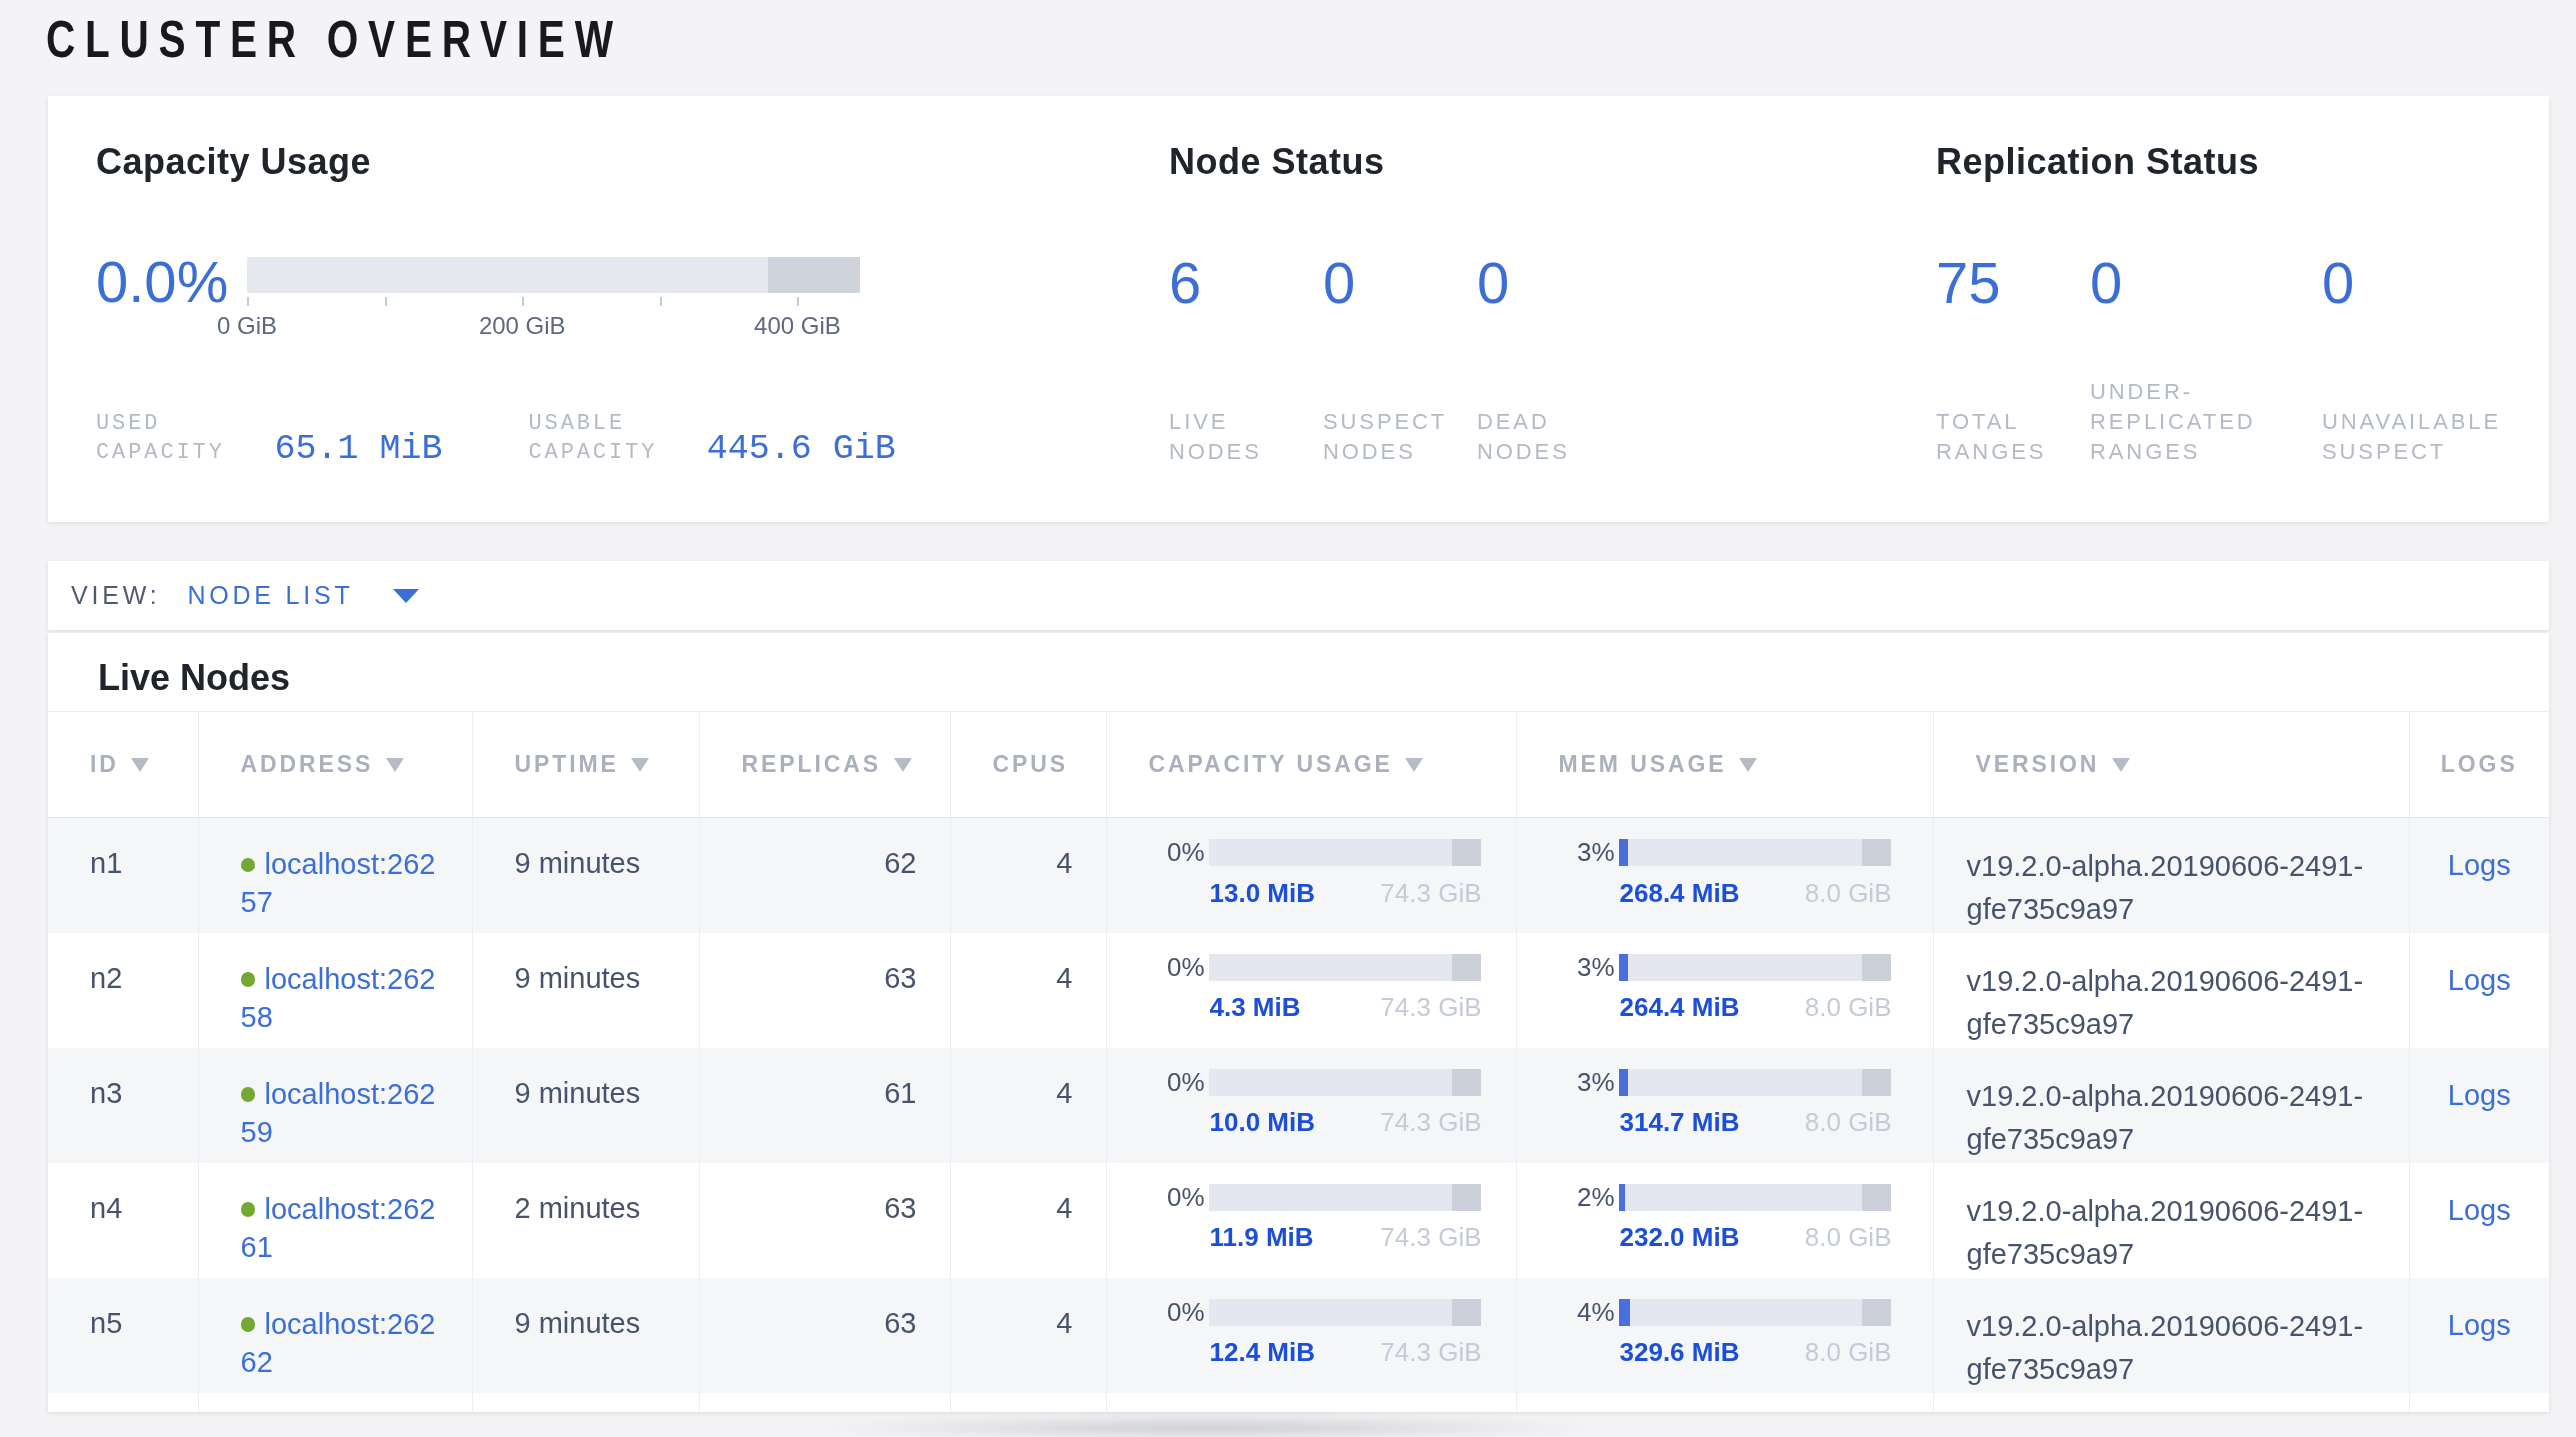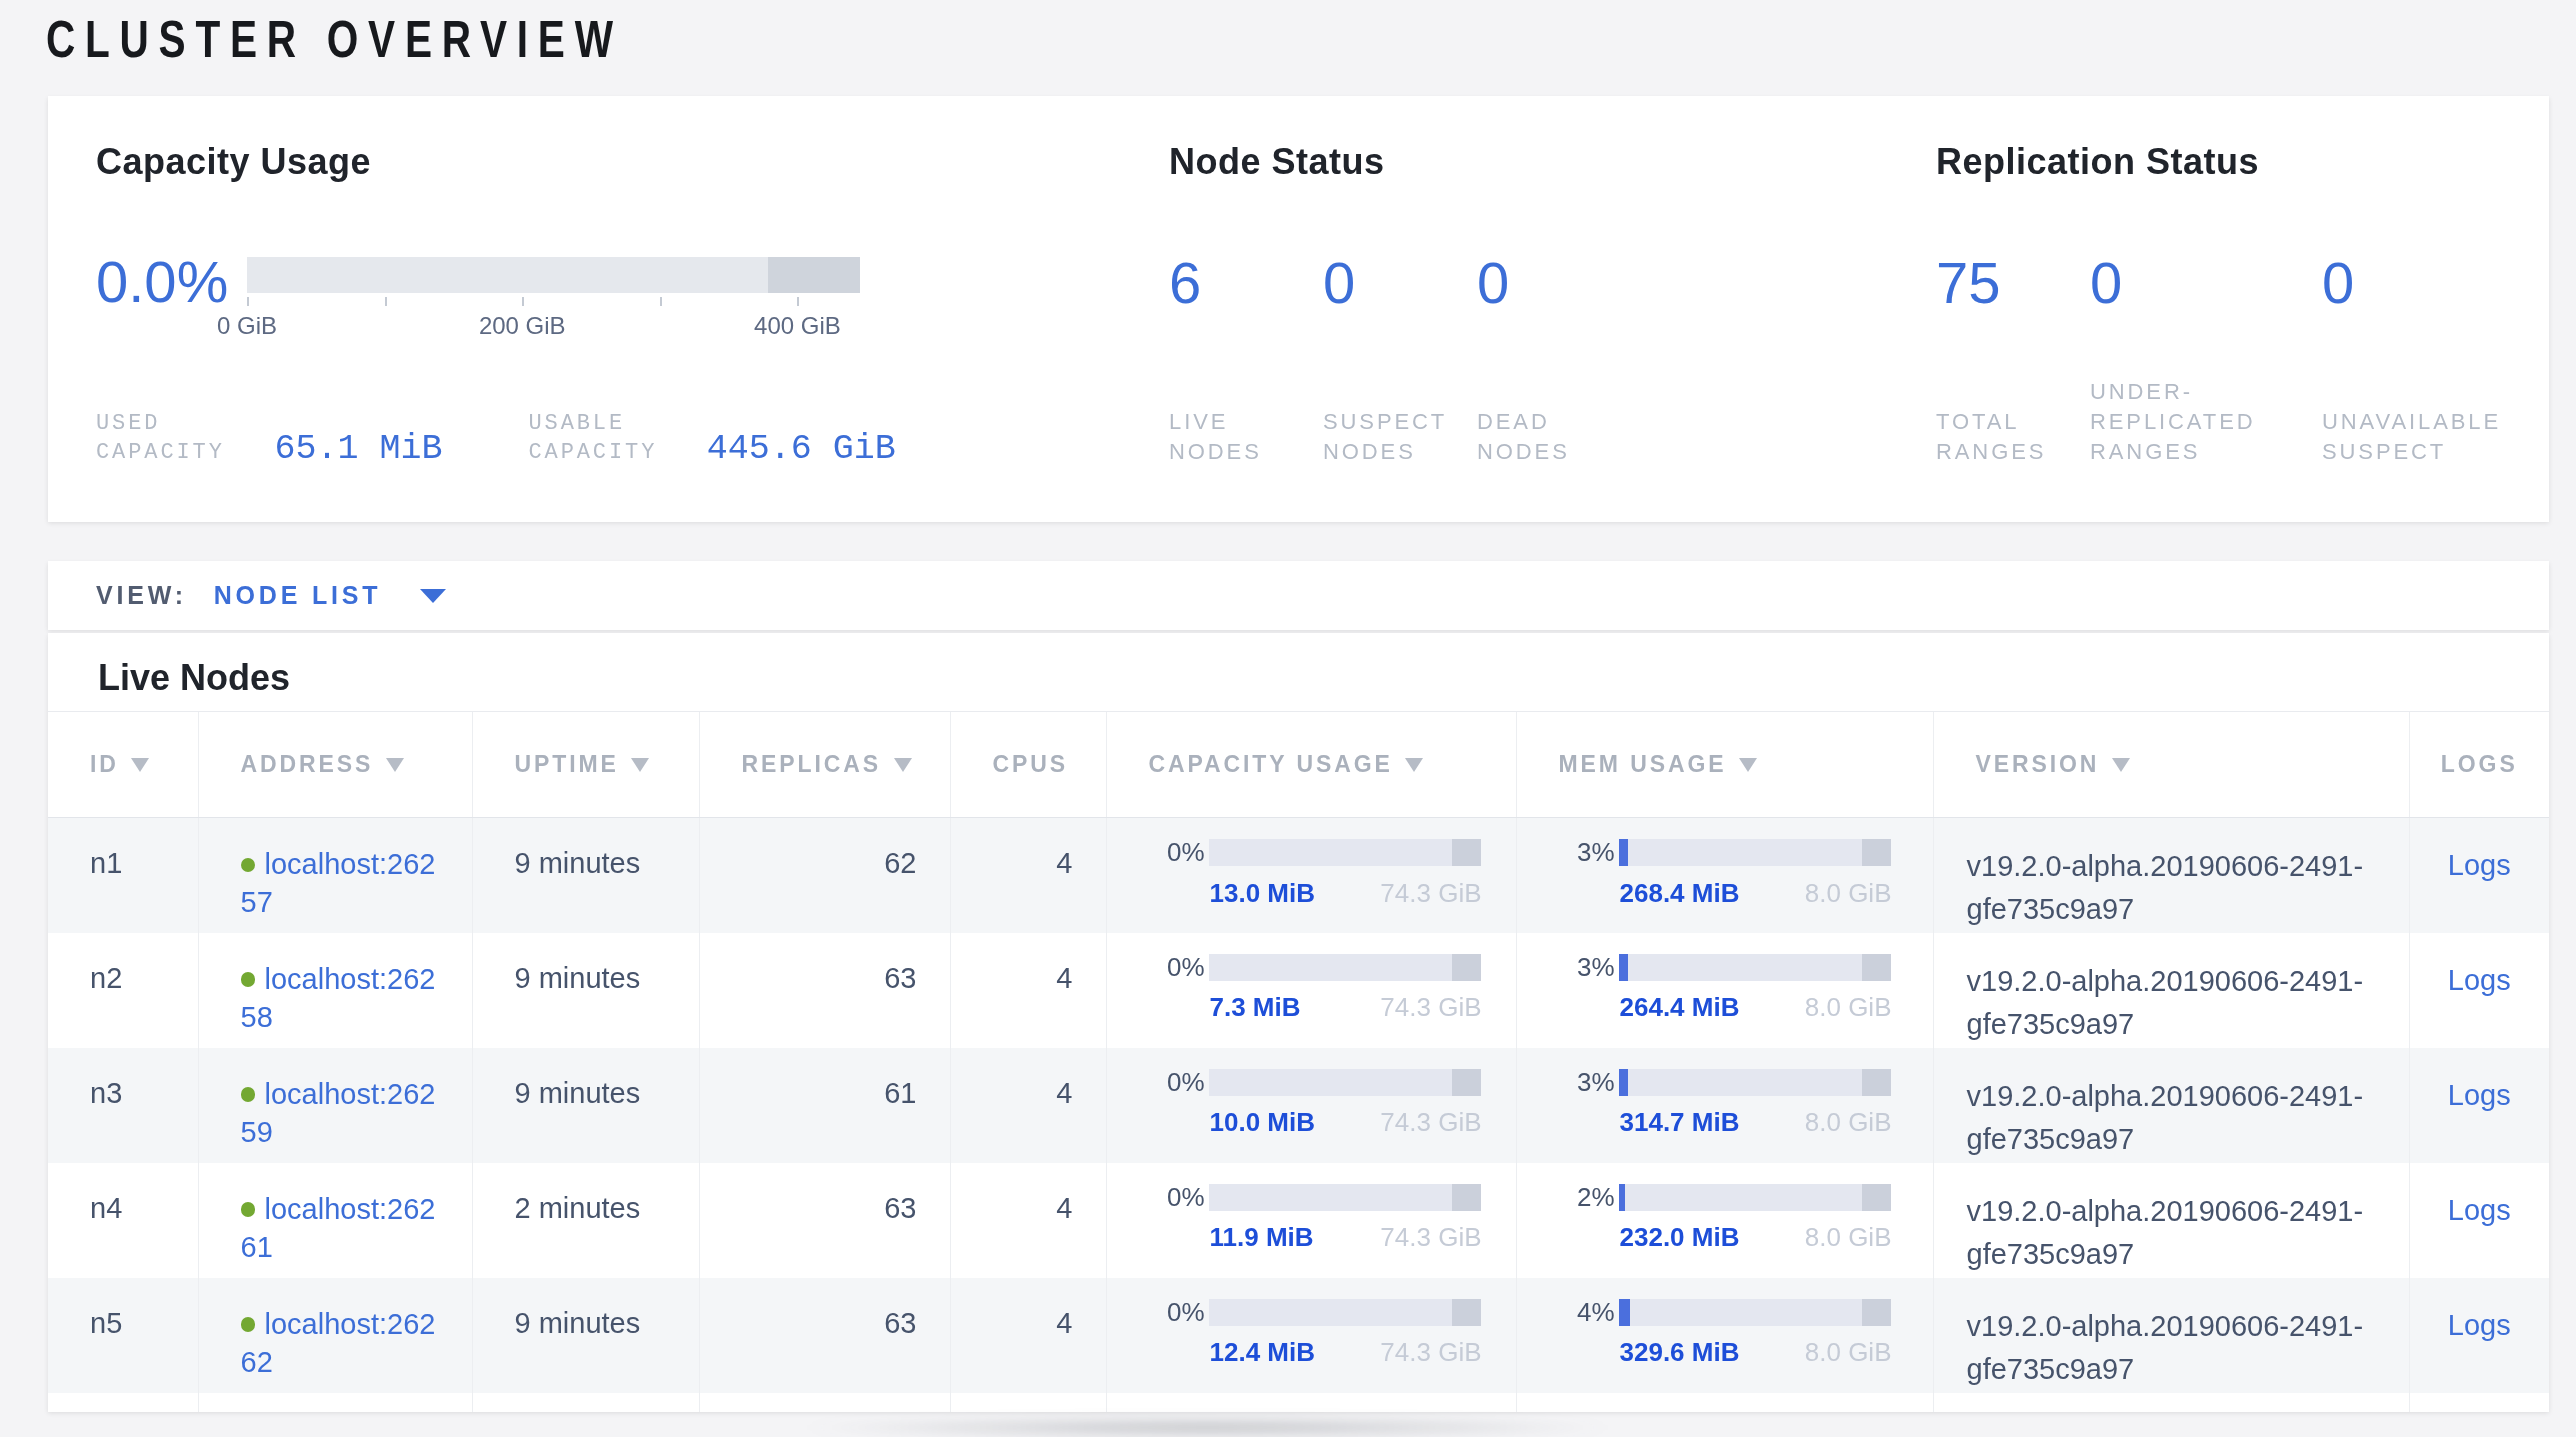--- a/index.html
+++ b/index.html
@@ -41,21 +41,21 @@
   .status-col{display:flex;flex-direction:column;}
   .sec-nodes .status-col{width:154px;}
   .sec-repl .status-col:nth-child(1){width:154px;}
   .sec-repl .status-col:nth-child(2){width:232px;}
   .sec-repl .status-col:nth-child(3){width:227px;}
   .big-num{font-size:58px;line-height:59px;color:var(--accent,#3c6ed7);margin-top:-3.8px;}
   .status-label{margin-top:auto;font-size:22px;letter-spacing:2.9px;color:#b3bac5;
     line-height:30px;padding-right:23px;}
 
   
-  #view-card{top:561px;height:69px;display:flex;align-items:center;padding-left:48px;box-sizing:border-box;font-weight:bold;}
+  #view-card{top:561px;height:69px;display:flex;align-items:center;padding-left:23px;box-sizing:border-box;}
   .view-label{font-size:25px;letter-spacing:3.8px;color:#525c70;}
   .view-select{display:flex;align-items:center;margin-left:27px;cursor:pointer;gap:16px;}
   .view-value{font-size:25px;letter-spacing:3.8px;color:var(--accent,#3c6ed7);}
   .view-caret{width:0;height:0;border-left:13.4px solid transparent;border-right:13.4px solid transparent;
     border-top:14.4px solid var(--accent,#3c6ed7);margin-left:23px;}
 
   
   #table-card{top:633px;height:779px;overflow:hidden;}
   .table-title-wrap{height:78px;}
   .table-title{margin:0;padding:23px 0 0 50px;font-size:36px;font-weight:700;color:#20242b;line-height:44px;}
@@ -270,21 +270,21 @@
             <td class="usage-cell">
               <div>
                 <div class="u-row">
                   <span class="u-pct">0%</span>
                   <div class="u-track">
                     <div class="u-fill" style="width: 0px;"></div>
                     <div class="u-tail"></div>
                   </div>
                 </div>
                 <div class="u-vals">
-                  <span class="u-used">7.3 MiB</span>
+                  <span class="u-used">4.3 MiB</span>
                   <span class="u-max">74.3 GiB</span>
                 </div>
               </div>
             </td>
             <td class="usage-cell">
               <div>
                 <div class="u-row">
                   <span class="u-pct">3%</span>
                   <div class="u-track">
                     <div class="u-fill" style="width: 8.6px;"></div>

